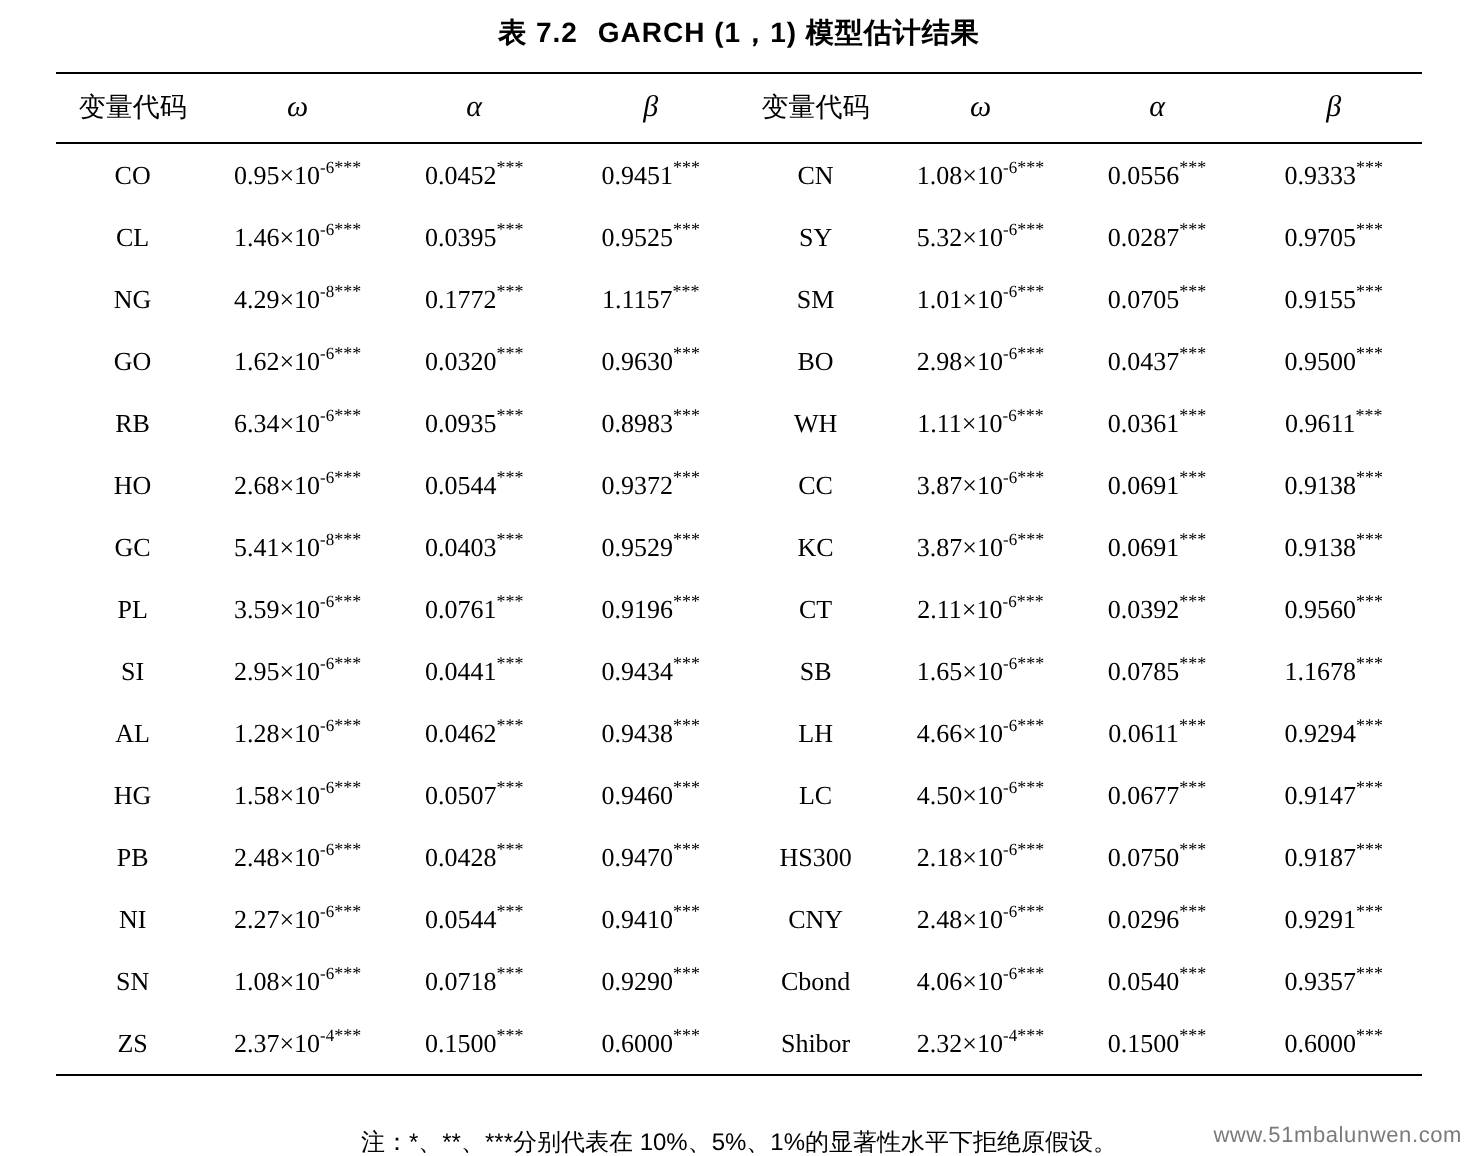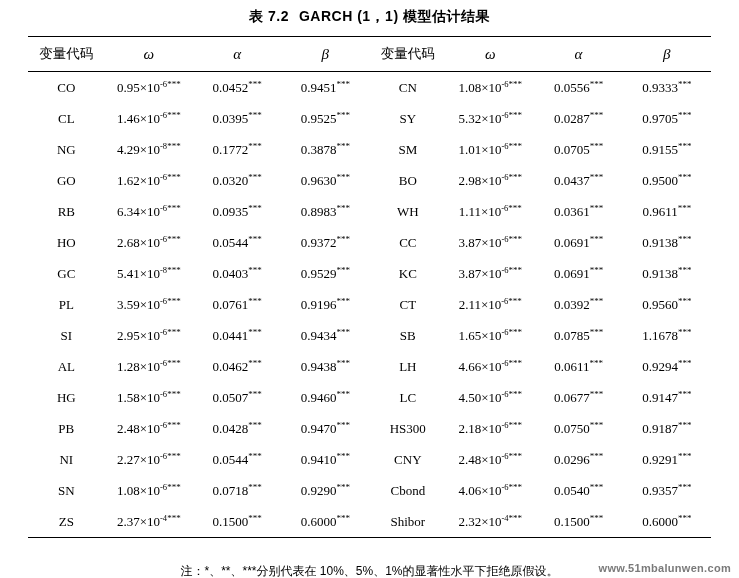--- a/index.html
+++ b/index.html
@@ -93,21 +93,20 @@
     letter-spacing: 0px;
   }
   .watermark {
     position: absolute;
     right: 8px;
     bottom: 4px;
     font-family: "Liberation Sans", sans-serif;
     font-size: 11px;
     color: #7a7a7a;
     letter-spacing: 0.3px;
-    font-weight: bold;
   }
 </style>
 </head>
 <body>
 
 <div class="page">
 
   <div class="caption">
     <span class="cap-num">表 7.2</span><span>GARCH (1，1) 模型估计结果</span>
   </div>
@@ -153,21 +152,21 @@
           <td class="num"><span>0.9525</span><span class="stars">***</span></td>
           <td>SY</td>
           <td class="num"><span>5.32×10</span><sup>-6</sup><span class="stars">***</span></td>
           <td class="num"><span>0.0287</span><span class="stars">***</span></td>
           <td class="num"><span>0.9705</span><span class="stars">***</span></td>
         </tr>
         <tr>
           <td>NG</td>
           <td class="num"><span>4.29×10</span><sup>-8</sup><span class="stars">***</span></td>
           <td class="num"><span>0.1772</span><span class="stars">***</span></td>
-          <td class="num"><span>0.3878</span><span class="stars">***</span></td>
+          <td class="num"><span>1.1157</span><span class="stars">***</span></td>
           <td>SM</td>
           <td class="num"><span>1.01×10</span><sup>-6</sup><span class="stars">***</span></td>
           <td class="num"><span>0.0705</span><span class="stars">***</span></td>
           <td class="num"><span>0.9155</span><span class="stars">***</span></td>
         </tr>
         <tr>
           <td>GO</td>
           <td class="num"><span>1.62×10</span><sup>-6</sup><span class="stars">***</span></td>
           <td class="num"><span>0.0320</span><span class="stars">***</span></td>
           <td class="num"><span>0.9630</span><span class="stars">***</span></td>

